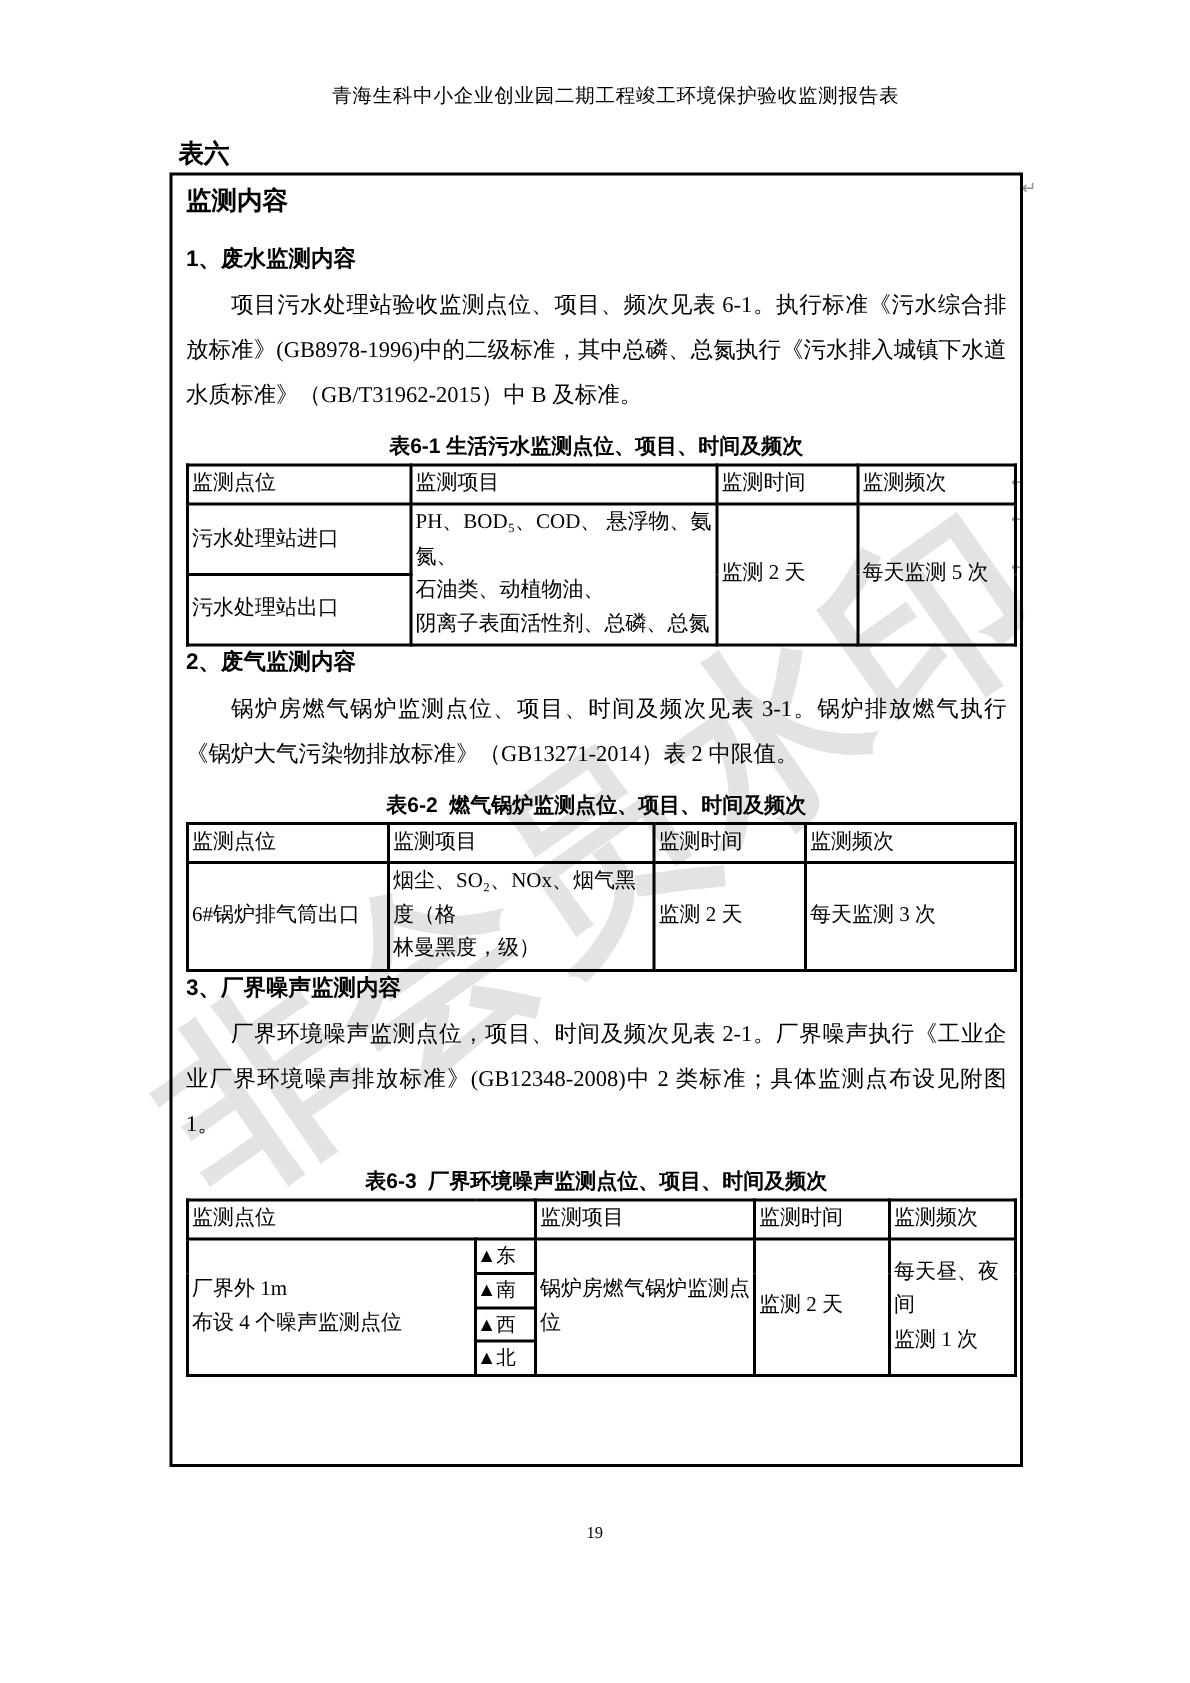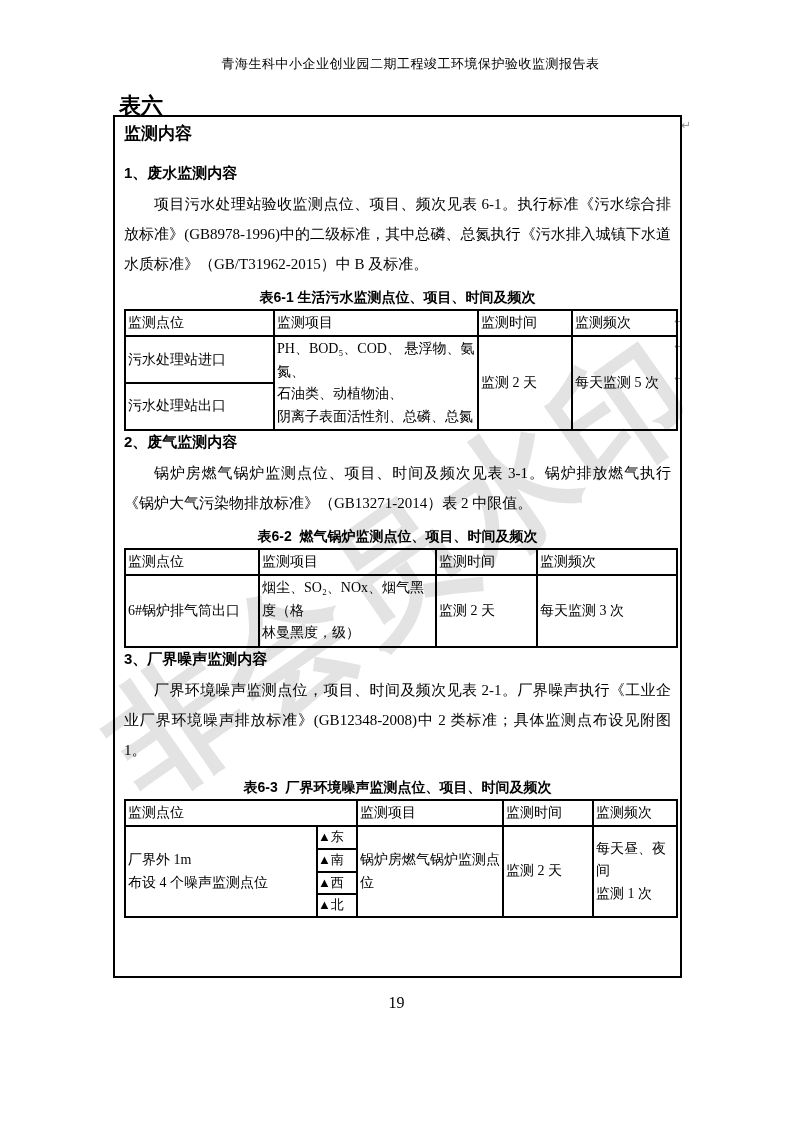--- a/index.html
+++ b/index.html
@@ -36,21 +36,21 @@
     font-size: 13px;
     letter-spacing: 0.5px;
     padding-left: 28px;
   }
 
   .table-six-label {
     position: absolute;
     top: 91px; left: 119px;
     font-family: "Liberation Sans", "DejaVu Sans", sans-serif;
     font-weight: bold;
-    font-size: 22px;
+    font-size: 17px;
   }
 
   .content-box {
     position: absolute;
     left: 113px; top: 115px;
     width: 569px; height: 863px;
     border: 2px solid #000;
     padding: 6px 9px 0 9px;
     background: transparent;
   }
@@ -120,23 +120,23 @@
     color: #949494;
     line-height: 1;
   }
   .cr-1 { left: 681px; top: 119px; }
   .cr-2 { left: 674px; top: 315px; }
   .cr-3 { left: 674px; top: 340px; }
   .cr-4 { left: 674px; top: 372px; }
 
   .page-number {
     position: absolute;
-    top: 994px; left: 0; width: 100%;
+    top: 1016px; left: 0; width: 100%;
     text-align: center;
-    font-size: 16px;
+    font-size: 11px;
   }
 </style>
 </head>
 <body>
 
 <div class="page">
 
   <div class="watermark">非会员水印</div>
 
   <div class="doc-header">青海生科中小企业创业园二期工程竣工环境保护验收监测报告表</div>

